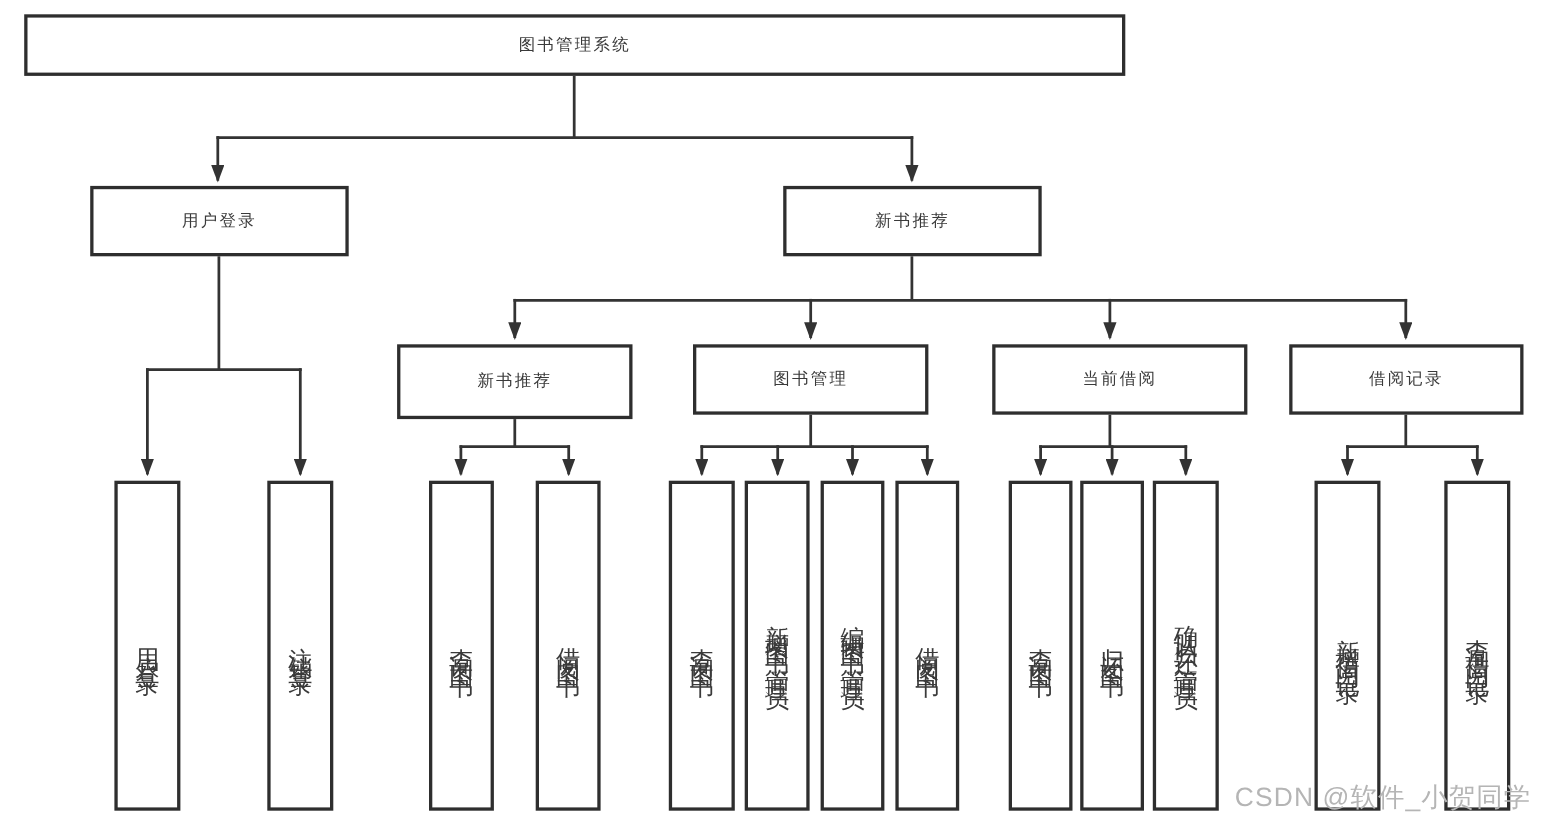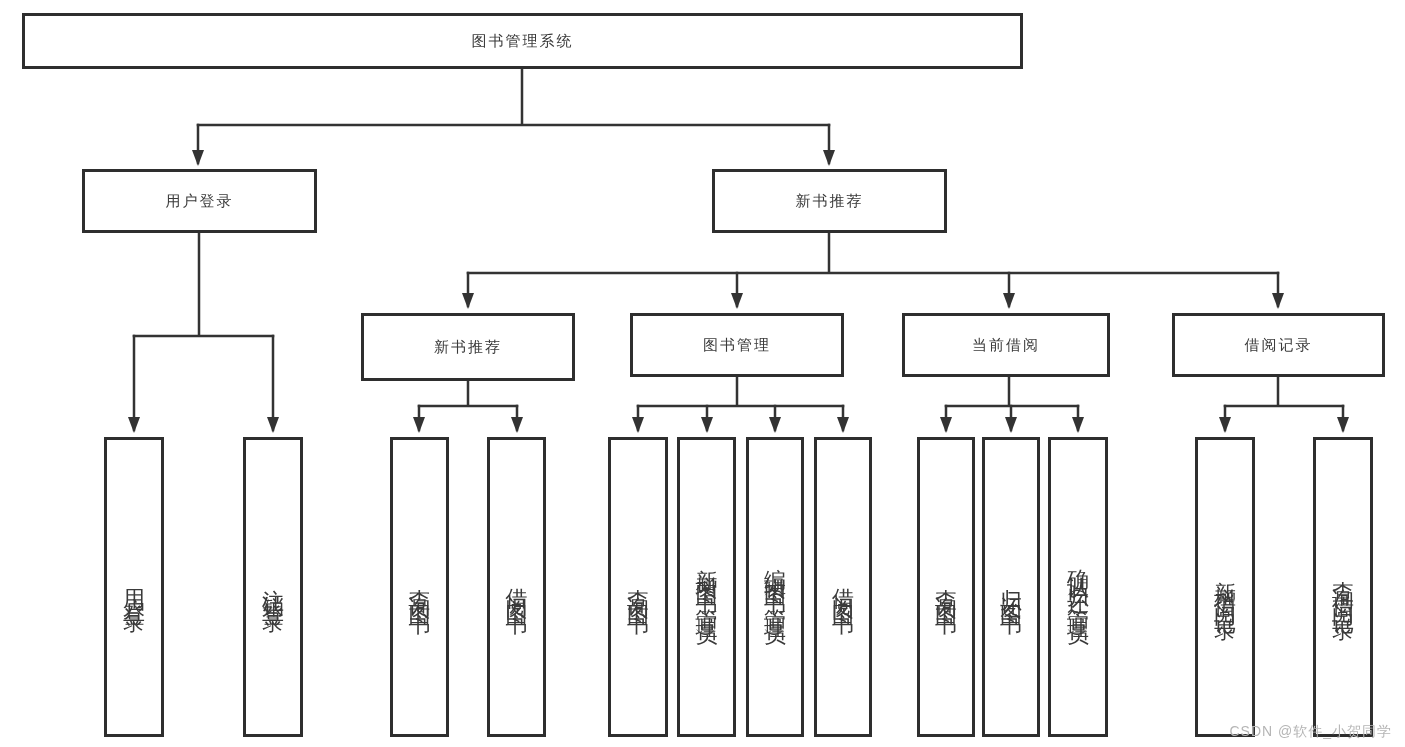--- a/index.html
+++ b/index.html
@@ -39,21 +39,21 @@
     text-orientation:mixed;
     font-size:22px;
     letter-spacing:8px;
     line-height:1;
     white-space:nowrap;
   }
   .watermark{
     position:absolute;
     right:13px;bottom:6px;
     color:var(--watermark);
-    font-size:14px;
+    font-size:24px;
     letter-spacing:1px;
     white-space:nowrap;
     text-align:right;
   }
 </style>
 </head>
 <body>
 
 <div class="canvas">
 
@@ -104,21 +104,21 @@
   <div class="box" style="left:712px;top:169px;width:235px;height:64px">
     <span class="hlabel">新书推荐</span>
   </div>
 
   <div class="box" style="left:361px;top:313px;width:214px;height:68px">
     <span class="hlabel">新书推荐</span>
   </div>
   <div class="box" style="left:630px;top:313px;width:214px;height:64px">
     <span class="hlabel">图书管理</span>
   </div>
-  <div class="box" style="left:902px;top:313px;width:208px;height:64px">
+  <div class="box" style="left:902px;top:313px;width:232px;height:64px">
     <span class="hlabel">当前借阅</span>
   </div>
   <div class="box" style="left:1172px;top:313px;width:213px;height:64px">
     <span class="hlabel">借阅记录</span>
   </div>
 
   <div class="box" style="left:104px;top:437px;width:60px;height:300px">
     <span class="vlabel">用户登录</span>
   </div>
   <div class="box" style="left:243px;top:437px;width:60px;height:300px">

